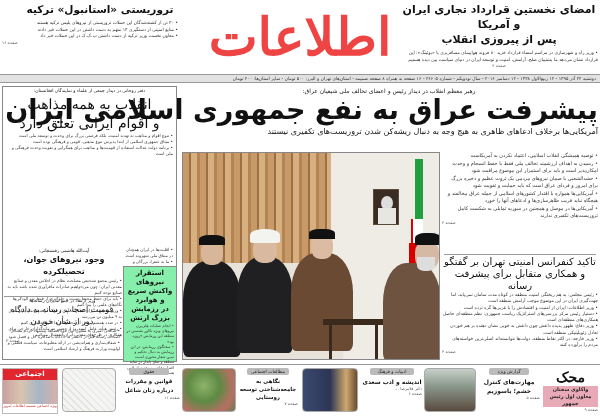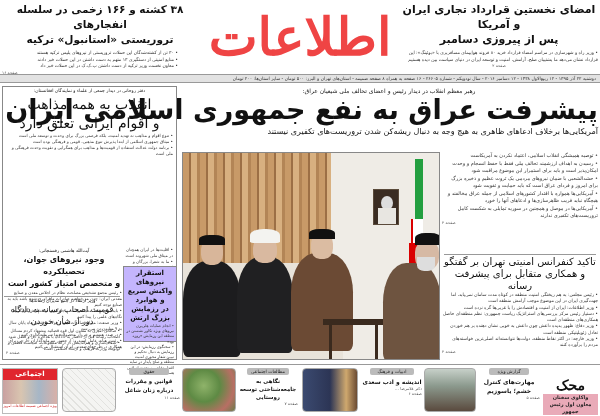--- a/index.html
+++ b/index.html
@@ -22,29 +22,28 @@
   .flag-r { background: #da0000; }
 </style>
 </head>
 <body>
 
 <div class="abs masthead" style="left:200px; top:2px; width:200px; height:62px;">اطلاعات</div>
 
 <div class="abs" style="left:400px; top:2px; width:198px; height:64px;">
   <div class="headline" style="font-size:11px; line-height:15px;">
     <div>امضای نخستین قرارداد تجاری ایران و آمریکا</div>
-    <div>پس از پیروزی دسامبر</div>
+    <div>پس از پیروزی انقلاب</div>
   </div>
   <div class="small" style="margin-top:3px; font-size:4.5px; line-height:6.5px;">• وزیر راه و شهرسازی در مراسم امضاء قرارداد خرید ۸۰ فروند هواپیمای مسافربری با «بوئینگ»: این قرارداد نشان می‌دهد ما پشتیبان صلح، آرامش، امنیت و توسعه ایران در دنیای سیاست بین‌ دیده هستیم</div>
   <div class="ref" style="text-align:center;">صفحه ۲</div>
 </div>
 
 <div class="abs" style="left:2px; top:2px; width:196px; height:64px;">
   <div class="headline" style="font-size:10.5px; line-height:15px;">
-    <div>۳۸ کشته و ۱۶۶ زخمی در سلسله انفجارهای</div>
     <div>تروریستی «استانبول» ترکیه</div>
   </div>
   <div class="small" style="margin-top:3px; font-size:4.5px; line-height:6.5px; padding-right:20px;">
     <div>• ۳۰ تن از کشته‌شدگان این حملات تروریستی از نیروهای پلیس ترکیه هستند</div>
     <div>• منابع امنیتی از دستگیری ۱۳ متهم به دست داشتن در این حملات خبر دادند</div>
     <div>• معاون نخست وزیر ترکیه از دست داشتن پ.ک.ک در این حملات خبر داد</div>
   </div>
   <div class="ref" style="text-align:left;">صفحه ۱۶</div>
 </div>
 
@@ -134,32 +133,31 @@
 
   <div class="abs" style="right:3px; top:160px; width:50px; height:50px;">
     <div class="small" style="font-size:4.2px; line-height:6px;">• اقلیت‌ها در ایران همچنان در میثاق ملی شهروند است</div>
     <div class="small" style="font-size:4.2px; line-height:6px;">• ما به شعرا، بزرگان و اندیشمندان تاریخ ایران چون سعدی، مولوی و حافظ فارغ از شان و مذهب آنها افتخار می‌کنیم</div>
   </div>
 
   <div class="abs" style="left:3px; top:160px; width:116px; height:100px;">
     <div style="font-size:4.5px; text-align:center; line-height:7px;">آیت‌الله هاشمی رفسنجانی:</div>
     <div class="headline" style="font-size:8px; line-height:12px;">
       <div>وجود نیروهای جوان، تحصیلکرده</div>
-      <div>و متخصص امتیاز کشور است</div>
     </div>
     <div class="small" style="font-size:4.2px; line-height:6px;">• رئیس مجمع تشخیص مصلحت نظام در اجلاس معدن و صنایع معدنی ایران: چون می‌خواهیم صادرات مافرآوری شده باشد باید به صنایع توجه کنیم</div>
     <div class="small" style="font-size:4.2px; line-height:6px;">• باید برای حفظ محیط زیست و جلوگیری از فشارش آلودگی‌ها نگاه‌های علمی را پیدا کنیم</div>
     <div class="small" style="font-size:4.2px; line-height:6px;">• وزیر صنعت: میزان صادرات آهن و فولاد در شش ماه پایان سال به ۹ میلیون تن می‌رسد</div>
     <div class="small" style="font-size:4.2px; line-height:6px;">• در صدد هستیم برخی از محصولات ما سرمایه‌گذاری کنیم</div>
     <div class="small" style="font-size:4.2px; line-height:6px;">• رئیس هیأت عامل ایمیدرو: از حضور سرمایه‌گذاران خارجی برای همکاری در طرح‌های معدنی ایران استقبال می‌کنیم</div>
     <div class="ref" style="text-align:left;">صفحه ۲</div>
   </div>
 </div>
 
-<div class="abs box" style="left:123px; top:266px; width:54px; height:76px; background:#c4b5fd;">
+<div class="abs box" style="left:123px; top:266px; width:54px; height:96px; background:#86efac;">
   <div class="headline" style="font-size:7px; line-height:9px; padding-top:2px;">
     <div>استقرار نیروهای</div>
     <div>واکنش سریع</div>
     <div>و هوابرد</div>
     <div>در رزمایش</div>
     <div>بزرگ ارتش</div>
   </div>
   <div class="small" style="font-size:3.8px; line-height:5.2px; padding:0 2px;">• انجام عملیات هلی‌برن نیروهای ویژه تکاور نشستن در منطقه این رزمایش «روزه بود»</div>
   <div class="small" style="font-size:3.8px; line-height:5.2px; padding:0 2px;">• سخنگوی رزمایش: در این رزمایش به دنبال تحکیم و تبیین شعار محوری امنیت منطقه و صلح پایدار در سایه اقتدار دفاعی و وحدت اسلامی هستیم</div>
 </div>
@@ -170,21 +168,21 @@
     <div>قومیت اصحاب رسانه به دادگاه</div>
     <div>دور از شأن خوردن</div>
   </div>
   <div class="small" style="font-size:4.2px; line-height:6px;">• صالحی امیری به معاون اول قوه قضائیه پیشنهاد کردم مسائل اصحاب رسانه قبل از احضار به دادگاه با مذاکره حل و فصل شود</div>
   <div class="small" style="font-size:4.2px; line-height:6px;">• شفاف‌سازی و هم‌اندیشی در ارائه مطبوعات، سیاست قطعی و اولویت وزارت فرهنگ و ارشاد اسلامی است</div>
 </div>
 
 <div class="abs" style="left:0; top:364px; width:600px; height:52px; border-top:1px solid #999;">
 
   <div class="abs" style="right:2px; top:3px; width:55px; height:46px;">
-    <div style="font-family:'DejaVu Serif', serif; font-size:14px; font-weight:bold; text-align:center; line-height:18px;margin-top:8px;">محک</div>
+    <div style="font-family:'DejaVu Serif', serif; font-size:14px; font-weight:bold; text-align:center; line-height:18px;">محک</div>
     <div style="background:#e9aab8; font-size:5px; font-weight:bold; text-align:center; line-height:7px; color:#222;">
       <div>واکاوی سخنان</div>
       <div>معاون اول رئیس جمهور</div>
     </div>
     <div class="ref">صفحه ۹</div>
   </div>
 
   <div class="abs" style="left:478px; top:3px; width:62px; height:46px;">
     <div class="tag" style="width:40px; margin:0 auto;">گزارش ویژه</div>
     <div style="font-size:6px; font-weight:bold; text-align:center; line-height:9px; margin-top:2px;">مهارت‌های کنترل خشم؛ یاسوزیم</div>

